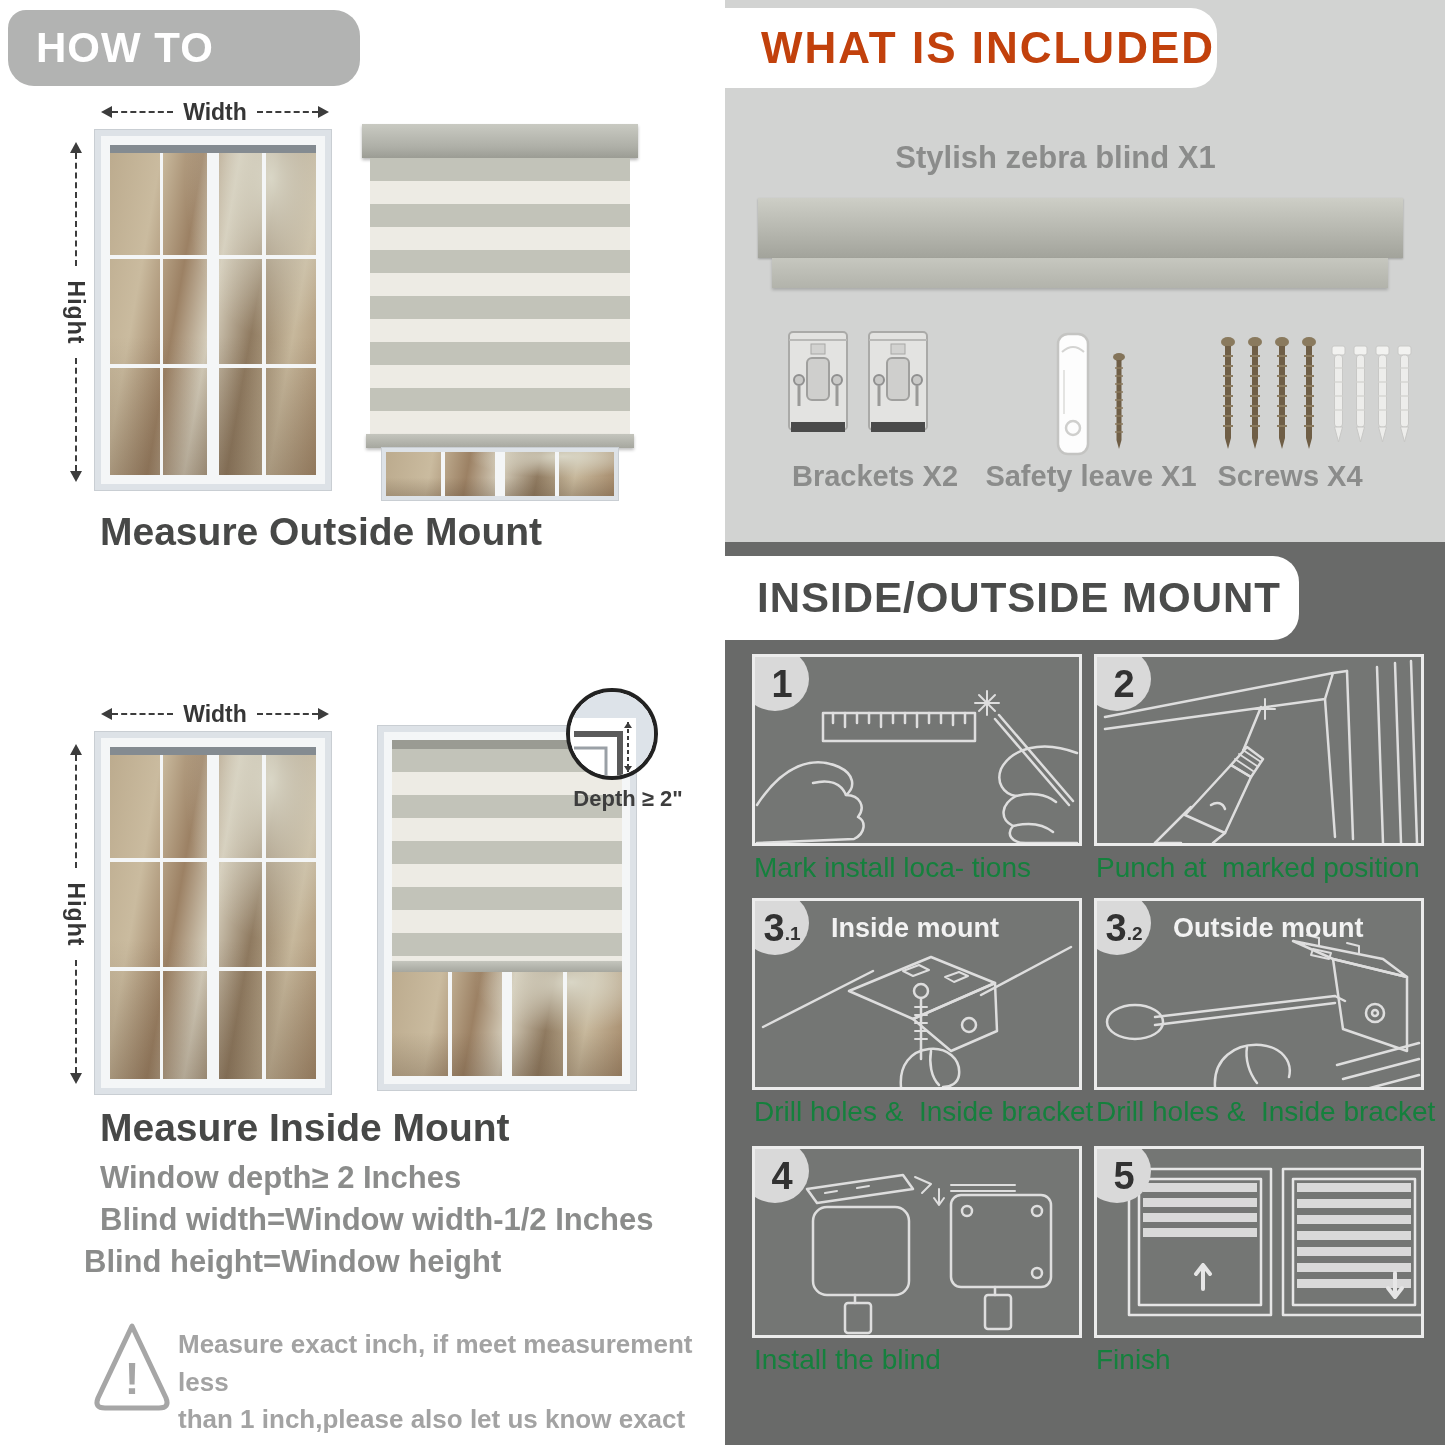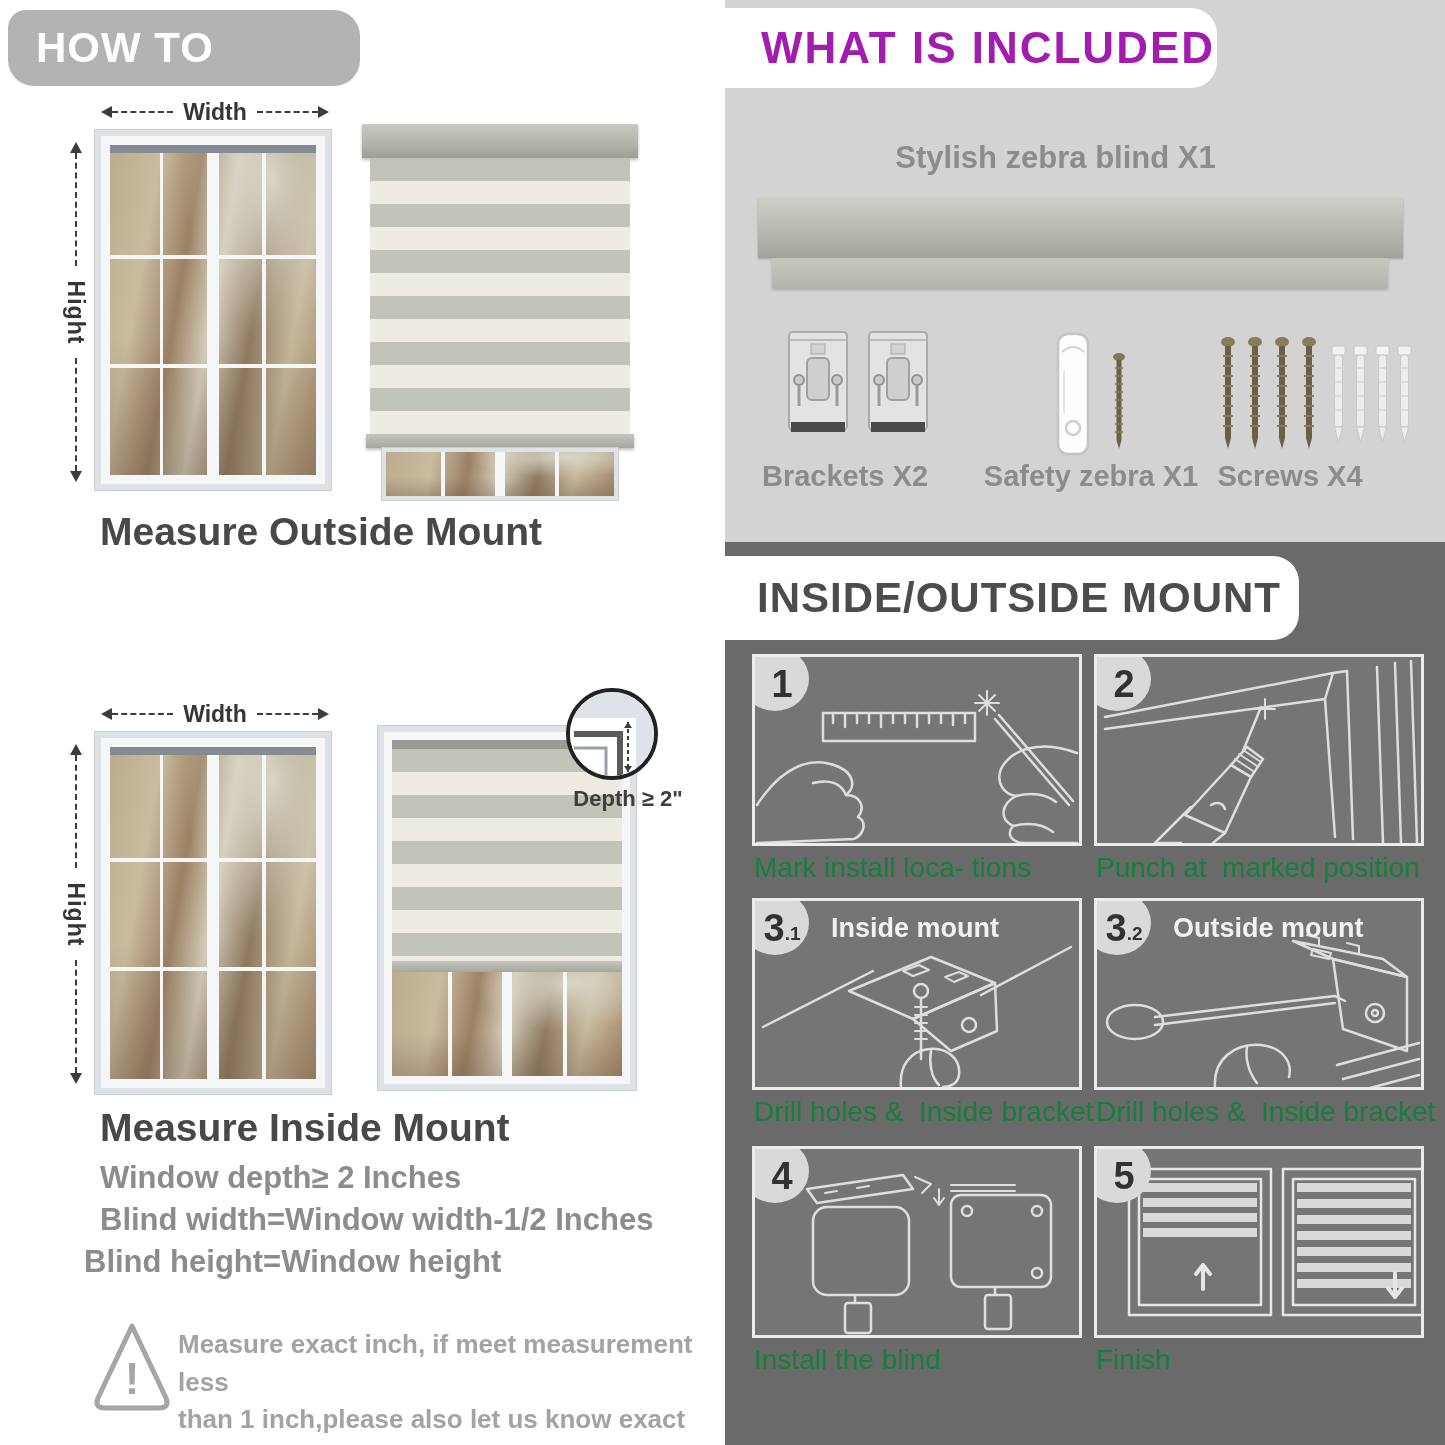--- a/index.html
+++ b/index.html
@@ -4,21 +4,21 @@
 <style>
   html,body{margin:0;padding:0;background:#fff;}
   .canvas{position:relative;width:1445px;height:1445px;background:#ffffff;
           font-family:"Liberation Sans",sans-serif;overflow:hidden;}
   .abs{position:absolute;}
 
   
   .lheader{background:#b2b3b2;border-radius:18px 26px 26px 26px;color:#fff;
            font-size:42px;font-weight:700;line-height:76px;padding-left:28px;
            letter-spacing:1px;box-sizing:border-box;}
-  .rheader1{background:#ffffff;border-radius:0 26px 26px 0;color:#a21caf;
+  .rheader1{background:#ffffff;border-radius:0 26px 26px 0;color:#c2410c;
            font-size:44px;font-weight:700;line-height:80px;padding-left:36px;
            letter-spacing:2px;box-sizing:border-box;}
   .rheader2{background:#ffffff;border-radius:0 26px 26px 0;color:#4b4c4b;
            font-size:42px;font-weight:700;line-height:84px;padding-left:32px;
            letter-spacing:1px;box-sizing:border-box;}
 
   
   .title{font-size:39px;font-weight:700;color:#474847;}
   .bline{font-size:31px;font-weight:700;color:#8b8c8b;}
   .warntext{font-size:26px;font-weight:700;color:#a3a3a3;line-height:1.45;}
@@ -309,22 +309,22 @@
           <path d="M4.5,83 L8.5,98 L12.5,83 Z" fill="#ededeb" stroke="#c8c8c6"></path>
         </svg></div>
     <div class="abs" style="left:1396px;top:344px;"><svg width="17" height="100" viewBox="0 0 17 100">
           <rect x="2" y="2" width="13" height="9" rx="2" fill="#f2f2f0" stroke="#c8c8c6"></rect>
           <rect x="4.5" y="11" width="8" height="72" rx="3" fill="#ededeb" stroke="#c8c8c6"></rect>
           <path d="M4.5,24 h8 M4.5,38 h8 M4.5,52 h8 M4.5,66 h8" stroke="#d6d6d4" stroke-width="1.6"></path>
           <path d="M4.5,83 L8.5,98 L12.5,83 Z" fill="#ededeb" stroke="#c8c8c6"></path>
         </svg></div>
   </div>
 
-  <div class="abs complbl" style="left:744px;top:460px;width:202px;">Brackets X2</div>
-  <div class="abs complbl" style="left:982px;top:460px;width:218px;">Safety zebra X1</div>
+  <div class="abs complbl" style="left:774px;top:460px;width:202px;">Brackets X2</div>
+  <div class="abs complbl" style="left:982px;top:460px;width:218px;">Safety leave X1</div>
   <div class="abs complbl" style="left:1200px;top:460px;width:180px;">Screws X4</div>
 
   <div class="abs darkbg" style="left:725px;top:542px;width:720px;height:903px;"></div>
 
   <div class="abs rheader2" style="left:725px;top:556px;width:574px;height:84px;">
     <span>INSIDE/OUTSIDE MOUNT</span>
   </div>
 
   <div class="panel" style="left:752px;top:654px;">
     <svg class="psvg" width="324" height="186" viewBox="0 0 324 186">

